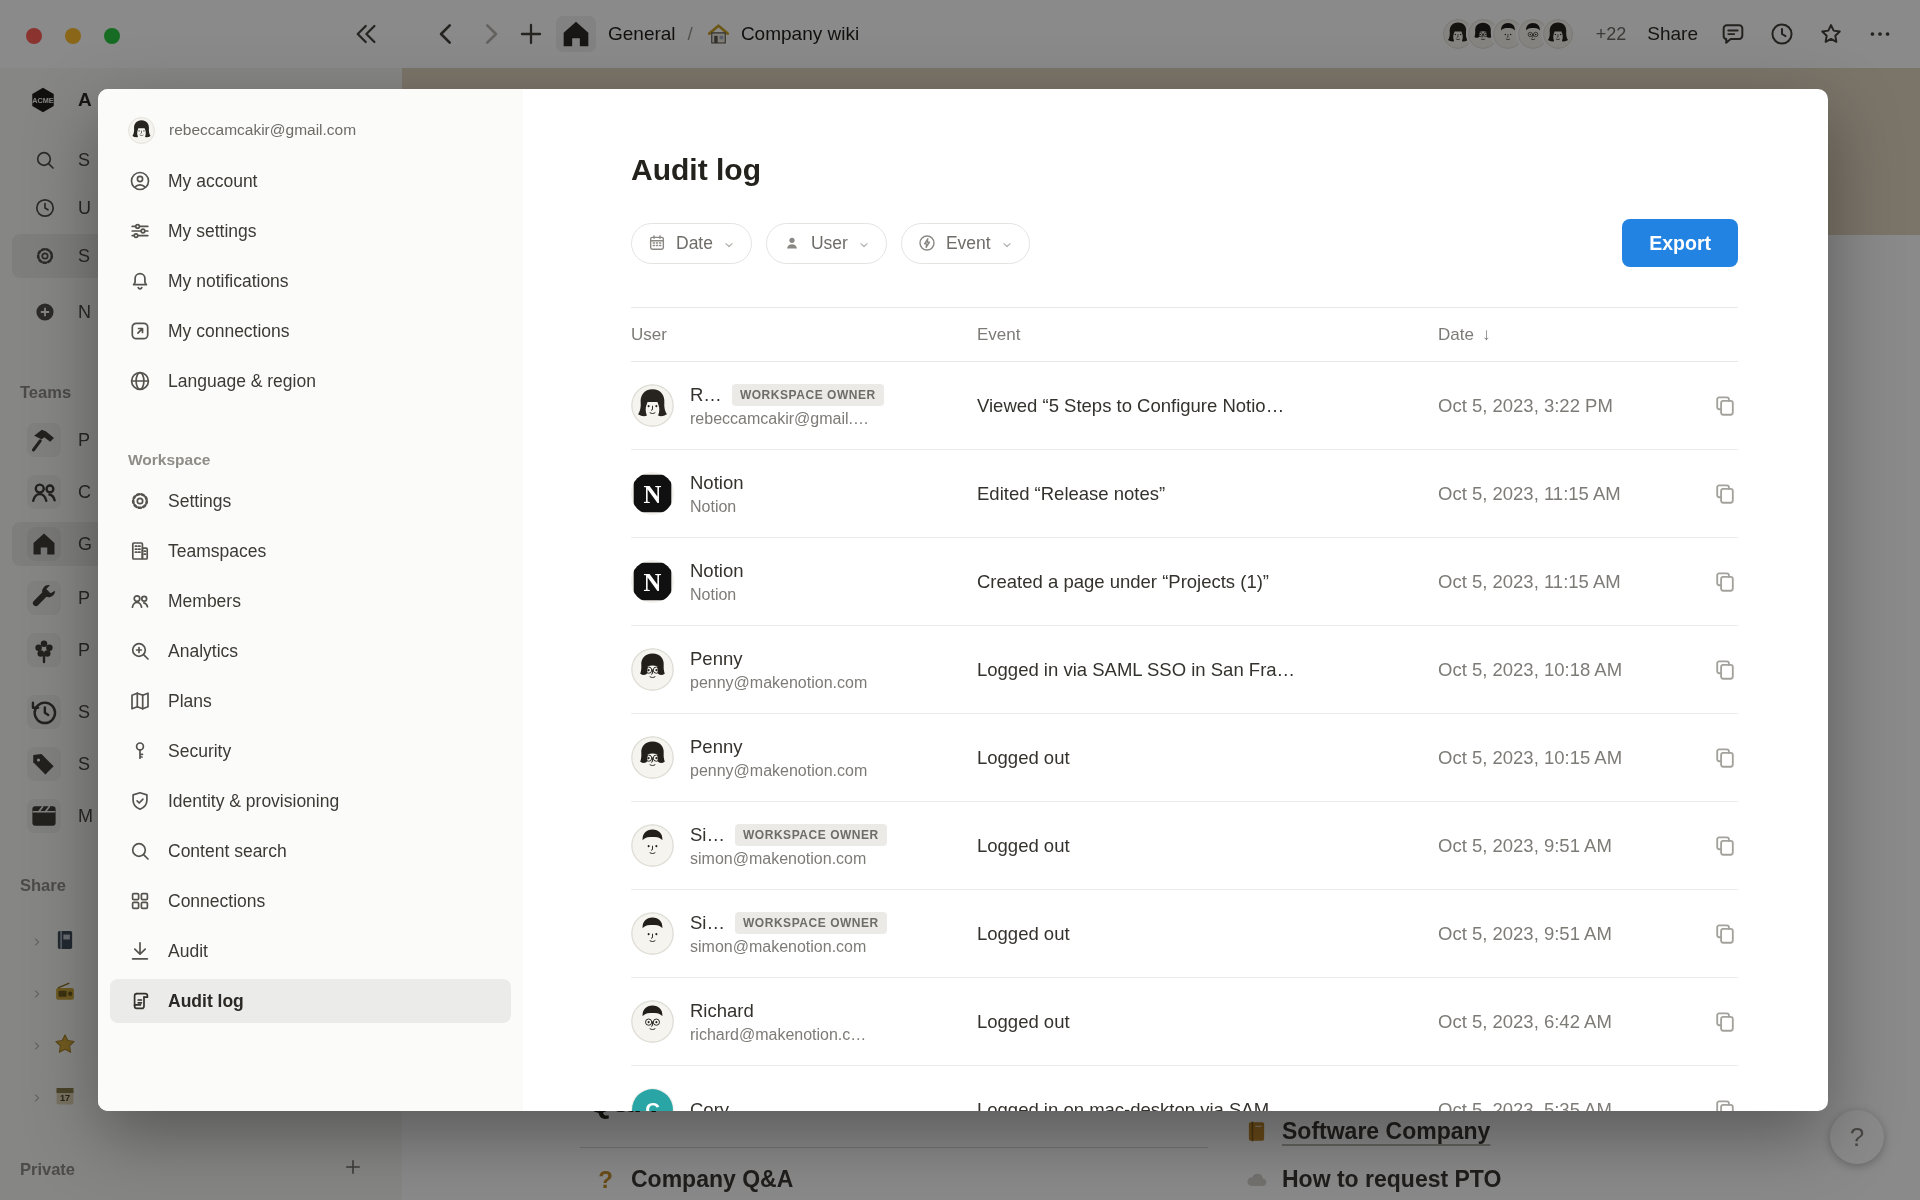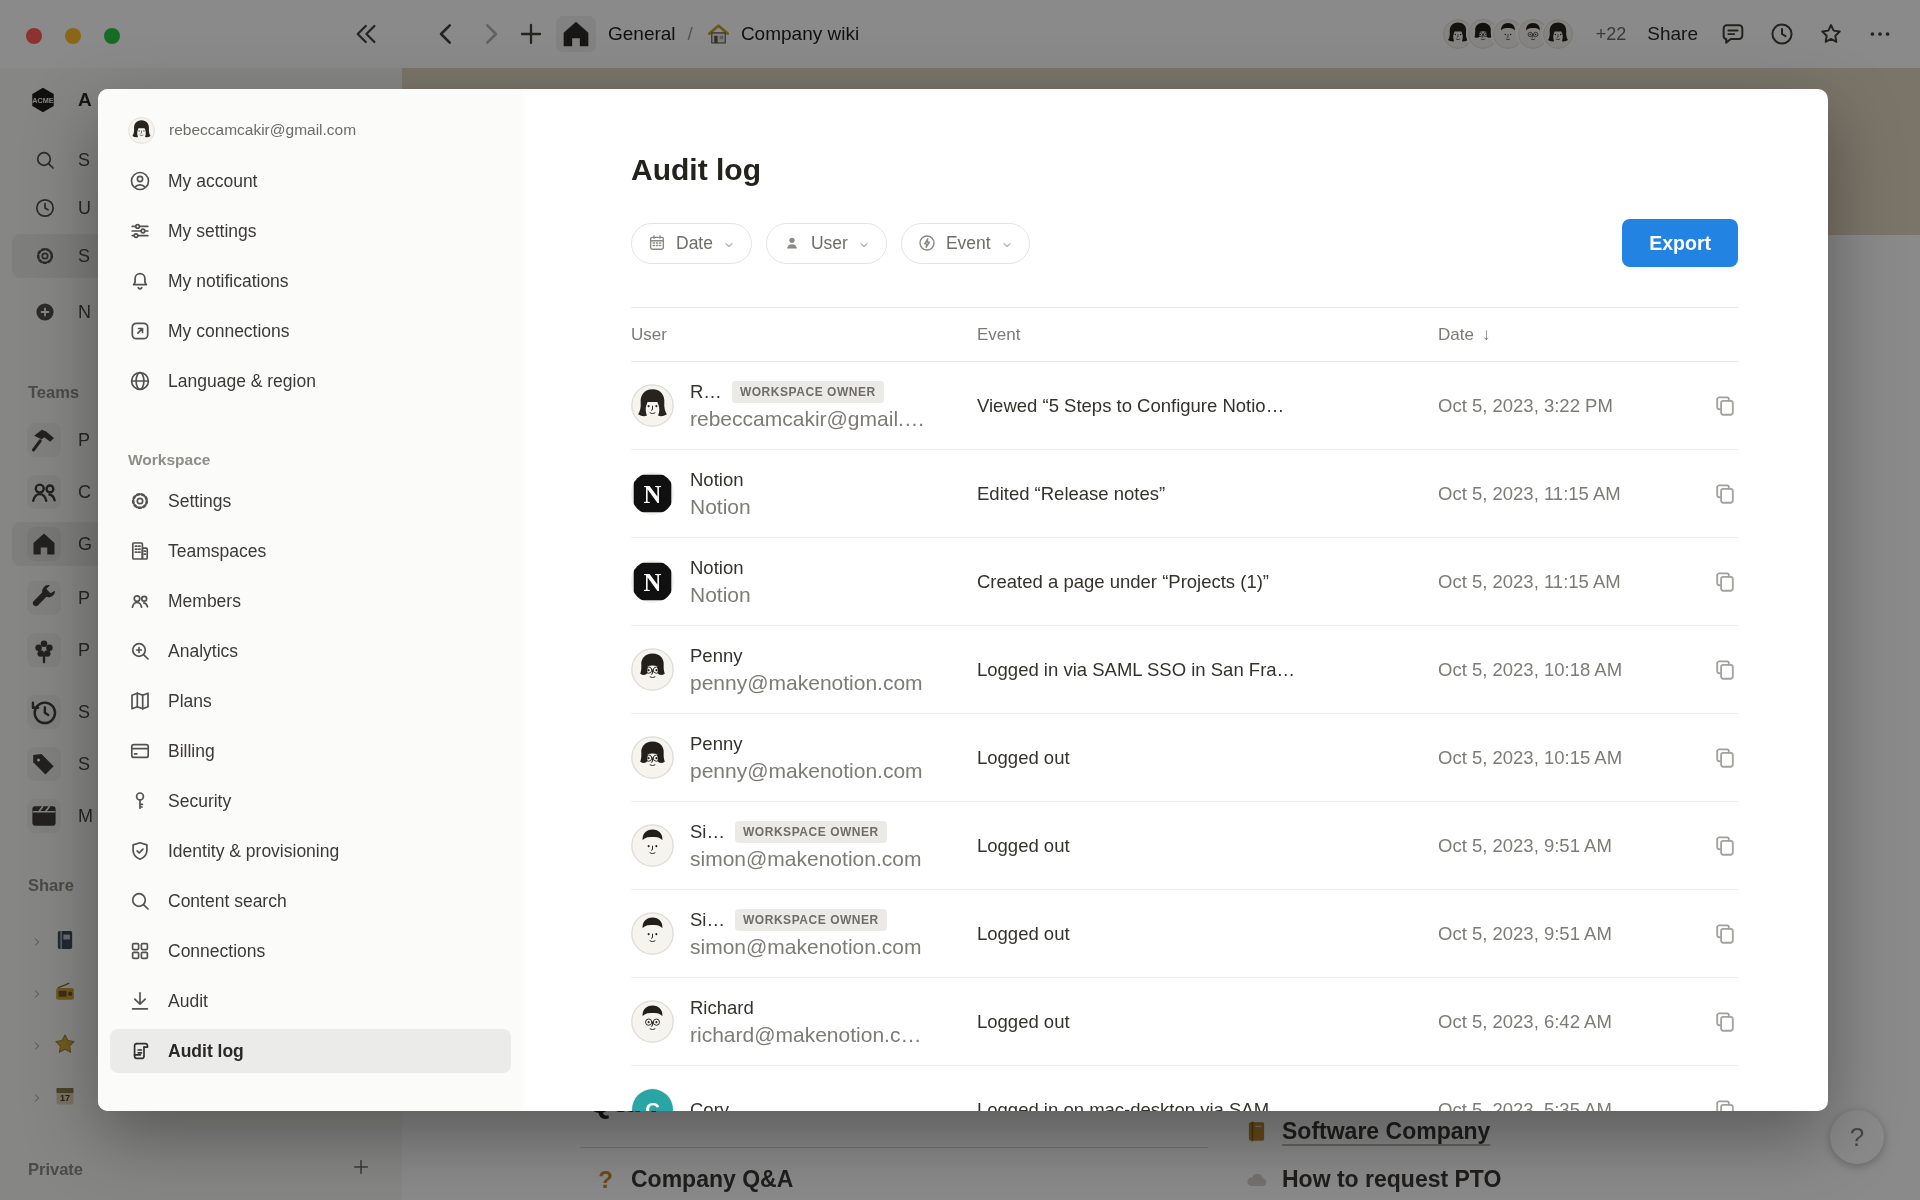--- a/index.html
+++ b/index.html
@@ -34,21 +34,21 @@
   .sb-row { position:absolute; left:12px; right:10px; height:44px; border-radius:8px; display:flex; align-items:center; font-size:18px; color:#4a4843; }
   .sb-row.active { background:rgba(0,0,0,.055); }
   .sb-row .ic { width:24px; height:24px; margin-left:21px; color:#514f4a; flex:0 0 auto; }
   .sb-row .ic svg { width:24px; height:24px; }
   .sb-row .tile { width:34px; height:34px; margin-left:15px; border-radius:8px; background:rgba(0,0,0,.045); display:flex; align-items:center; justify-content:center; color:#3f3d38; flex:0 0 auto; }
   .sb-row .tile svg { width:22px; height:22px; }
   .sb-row .lbl { position:absolute; left:66px; white-space:nowrap; }
   .sb-row.ws .lbl { left:66px; font-weight:700; font-size:19px; color:#2b2925; }
   .sb-row.ws .ic { width:30px; height:30px; margin-left:16px; }
   .sb-row.ws .ic svg { width:30px; height:30px; }
-  .sb-sec { position:absolute; left:28px; font-size:16.5px; font-weight:600; color:#8d8b86; white-space:nowrap; }
+  .sb-sec { position:absolute; left:20px; font-size:16.5px; font-weight:600; color:#8d8b86; white-space:nowrap; }
   .sb-sec .plus { position:absolute; left:322px; top:-4px; color:#6f6d69; width:22px; height:22px; }
   .sb-row .chev { width:14px; height:14px; margin-left:18px; color:#908e89; flex:0 0 auto; }
   .sb-row .chev svg { width:14px; height:14px; }
   .sb-row .emoji { width:26px; height:26px; margin-left:8px; flex:0 0 auto; }
   .sb-row .emoji svg { width:26px; height:26px; }
 
   
   .page { position:absolute; top:68px; left:402px; right:0; bottom:0; background:#fff; }
   .cover { position:absolute; top:0; left:0; right:0; height:167px; background:#e3d7c3; }
   .qa-heading { position:absolute; left:588px; top:1084px; font-size:31px; font-weight:700; color:#27251f; }
@@ -91,21 +91,21 @@
   .col-event { flex:0 0 461px; min-width:0; }
   .col-date { flex:1; display:flex; align-items:center; justify-content:space-between; min-width:0;text-align:center; }
   .trow { display:flex; align-items:center; height:88px; border-bottom:1px solid #edece9; }
   .ucell { display:flex; align-items:center; gap:16px; }
   .av42 { width:43px; height:43px; border-radius:50%; overflow:hidden; flex:0 0 auto; background:#f3f1ec; }
   .av42 svg { width:100%; height:100%; display:block; }
   .uinfo { min-width:0; }
   .nrow { display:flex; align-items:center; gap:10px; }
   .uname { font-size:18.5px; font-weight:500; color:#34322d; white-space:nowrap; }
   .badge { font-size:12px; font-weight:600; letter-spacing:.045em; color:#6f6d68; background:#eceae7; padding:4px 8px; border-radius:4px; white-space:nowrap; }
-  .uemail { font-size:21px; color:#7d7b76; margin-top:4px; white-space:nowrap; }
+  .uemail { font-size:16px; color:#7d7b76; margin-top:4px; white-space:nowrap; }
   .ev { font-size:18.5px; color:#34322d; white-space:nowrap; overflow:hidden; }
   .dt { font-size:18.5px; color:#7d7b76; white-space:nowrap; }
   .copy { width:26px; height:26px; color:#a3a19c; cursor:pointer; flex:0 0 auto; }
   .copy svg { width:24px; height:24px; }
   .sort { margin-left:8px; }
 </style>
 </head>
 <body>
 
 <div class="app">
@@ -526,27 +526,20 @@
           </div>
           <div class="m-item">
             <span class="mic"><svg viewBox="0 0 24 24" fill="none" stroke="currentColor" stroke-width="1.7" stroke-linecap="round" stroke-linejoin="round" style="width:100%;height:100%">
                 <path d="M4 6.2l5.3-2 5.4 2 5.3-2v13.6l-5.3 2-5.4-2-5.3 2z"></path>
                 <path d="M9.3 4.2v13.6M14.7 6.2v13.6"></path>
               </svg></span>
             <span>Plans</span>
           </div>
           <div class="m-item">
             <span class="mic"><svg viewBox="0 0 24 24" fill="none" stroke="currentColor" stroke-width="1.7" stroke-linecap="round" stroke-linejoin="round" style="width:100%;height:100%">
-                <rect x="3.8" y="5.6" width="16.4" height="12.8" rx="2"></rect>
-                <path d="M3.8 9.6h16.4M6.6 14.9h2.2"></path>
-              </svg></span>
-            <span>Billing</span>
-          </div>
-          <div class="m-item">
-            <span class="mic"><svg viewBox="0 0 24 24" fill="none" stroke="currentColor" stroke-width="1.7" stroke-linecap="round" stroke-linejoin="round" style="width:100%;height:100%">
                 <circle cx="12" cy="7.4" r="3.4"></circle>
                 <path d="M12 10.8v8.4M12 15.3h2.5M12 18h2"></path>
               </svg></span>
             <span>Security</span>
           </div>
           <div class="m-item">
             <span class="mic"><svg viewBox="0 0 24 24" fill="none" stroke="currentColor" stroke-width="1.7" stroke-linecap="round" stroke-linejoin="round" style="width:100%;height:100%">
                 <path d="M12 3.8l6.9 2.1v5.3c0 4.5-2.9 7.5-6.9 9-4-1.5-6.9-4.5-6.9-9V5.9z"></path>
                 <path d="M9.1 11.9l2.1 2.1 3.7-3.9"></path>
               </svg></span>

